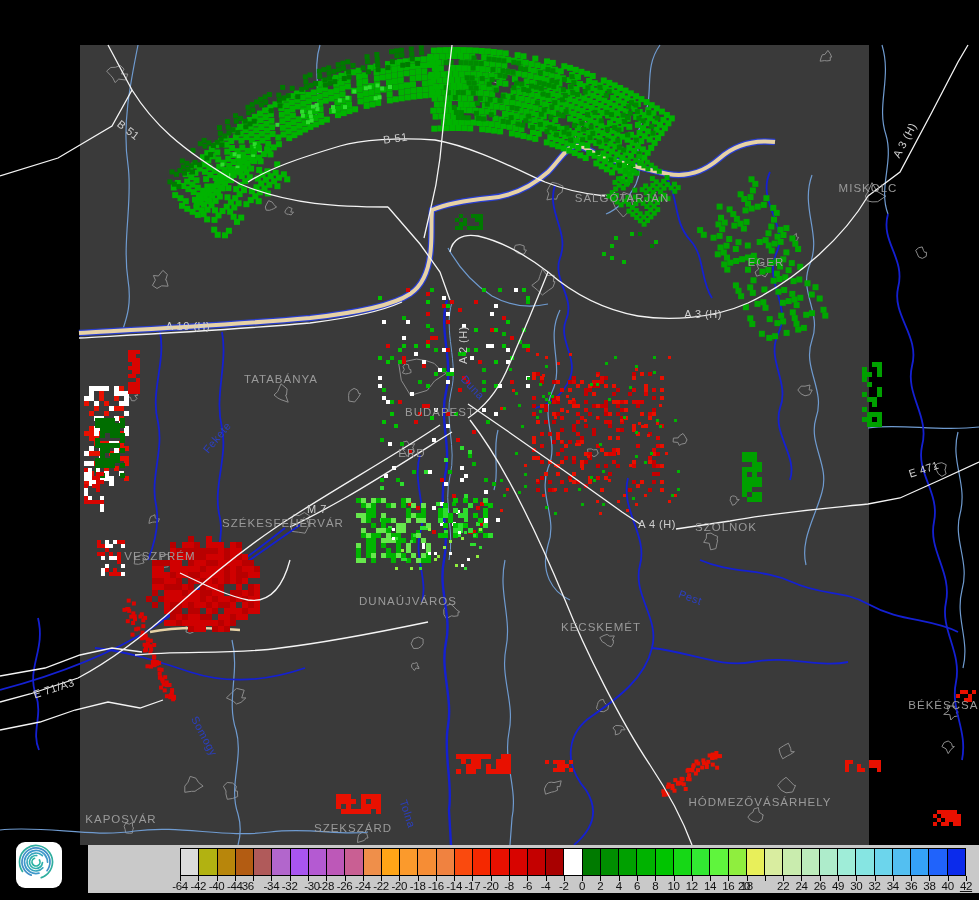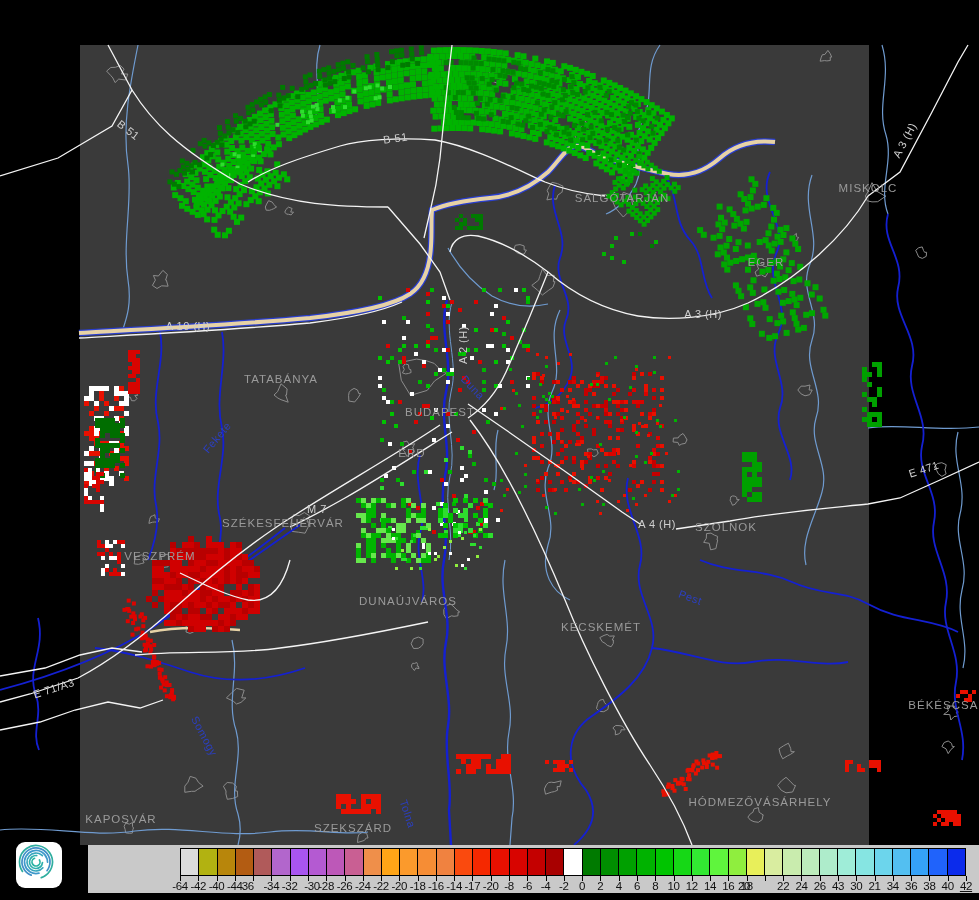--- a/index.html
+++ b/index.html
@@ -3156,25 +3156,25 @@
         <div class="cbar-lbl" style="left: 566.651px;">18</div>
         <div class="cbar-tick" style="left: 584.93px;"></div>
         <div class="cbar-lbl" style="left: 564px;">20</div>
         <div class="cbar-tick" style="left: 603.209px;"></div>
         <div class="cbar-lbl" style="left: 603.209px;">22</div>
         <div class="cbar-tick" style="left: 621.488px;"></div>
         <div class="cbar-lbl" style="left: 621.488px;">24</div>
         <div class="cbar-tick" style="left: 639.767px;"></div>
         <div class="cbar-lbl" style="left: 639.767px;">26</div>
         <div class="cbar-tick" style="left: 658.047px;"></div>
-        <div class="cbar-lbl" style="left: 658.047px;">43</div>
+        <div class="cbar-lbl" style="left: 658.047px;">49</div>
         <div class="cbar-tick" style="left: 676.326px;"></div>
         <div class="cbar-lbl" style="left: 676.326px;">30</div>
         <div class="cbar-tick" style="left: 694.605px;"></div>
-        <div class="cbar-lbl" style="left: 694.605px;">21</div>
+        <div class="cbar-lbl" style="left: 694.605px;">32</div>
         <div class="cbar-tick" style="left: 712.884px;"></div>
         <div class="cbar-lbl" style="left: 712.884px;">34</div>
         <div class="cbar-tick" style="left: 731.163px;"></div>
         <div class="cbar-lbl" style="left: 731.163px;">36</div>
         <div class="cbar-tick" style="left: 749.442px;"></div>
         <div class="cbar-lbl" style="left: 749.442px;">38</div>
         <div class="cbar-tick" style="left: 767.721px;"></div>
         <div class="cbar-lbl" style="left: 767.721px;">40</div>
         <div class="cbar-tick" style="left: 786px;"></div>
         <div class="cbar-lbl" style="left: 786px; text-decoration: underline;">42</div>

